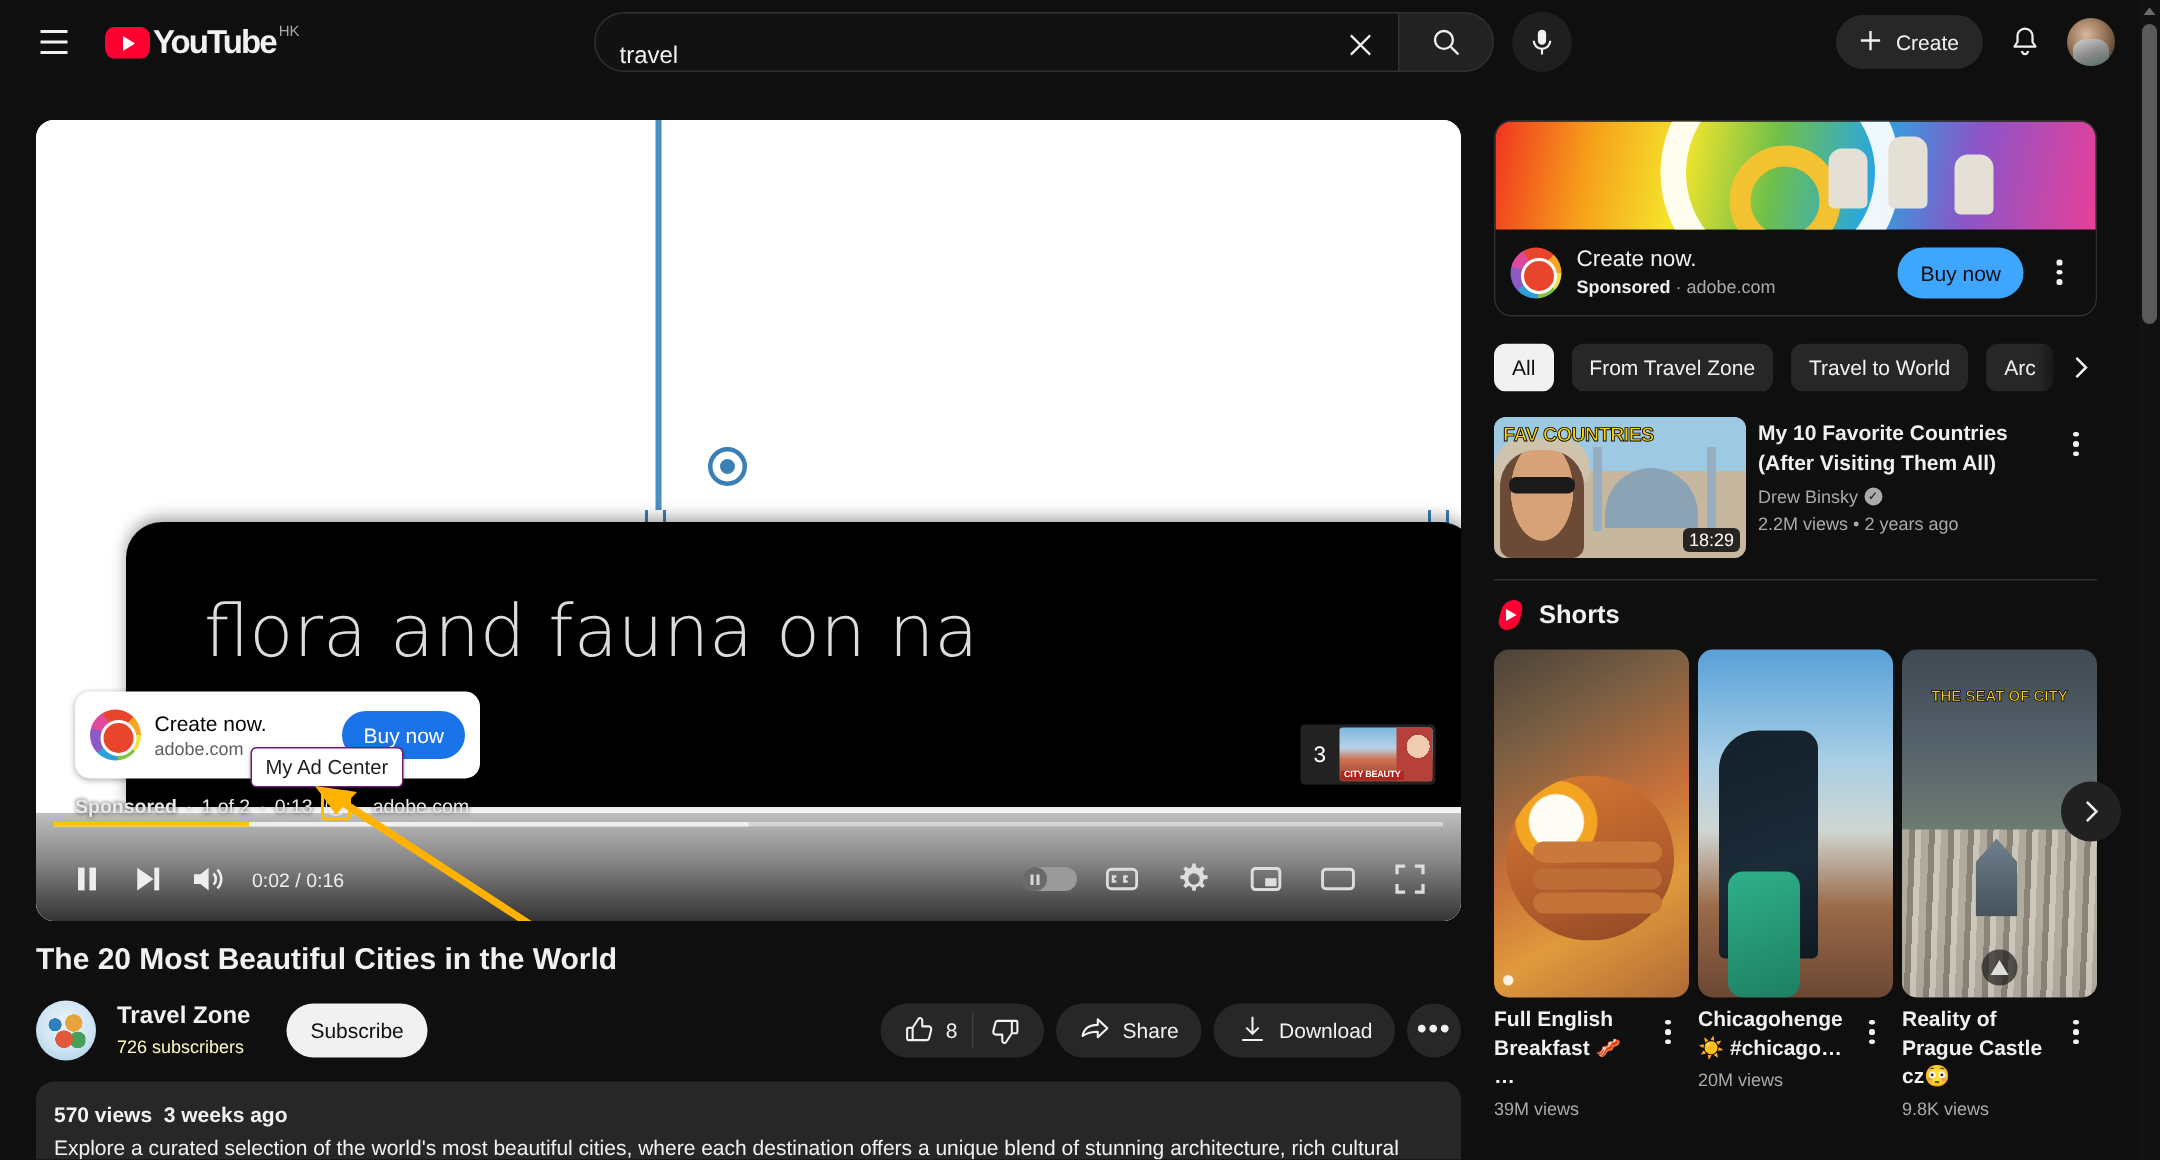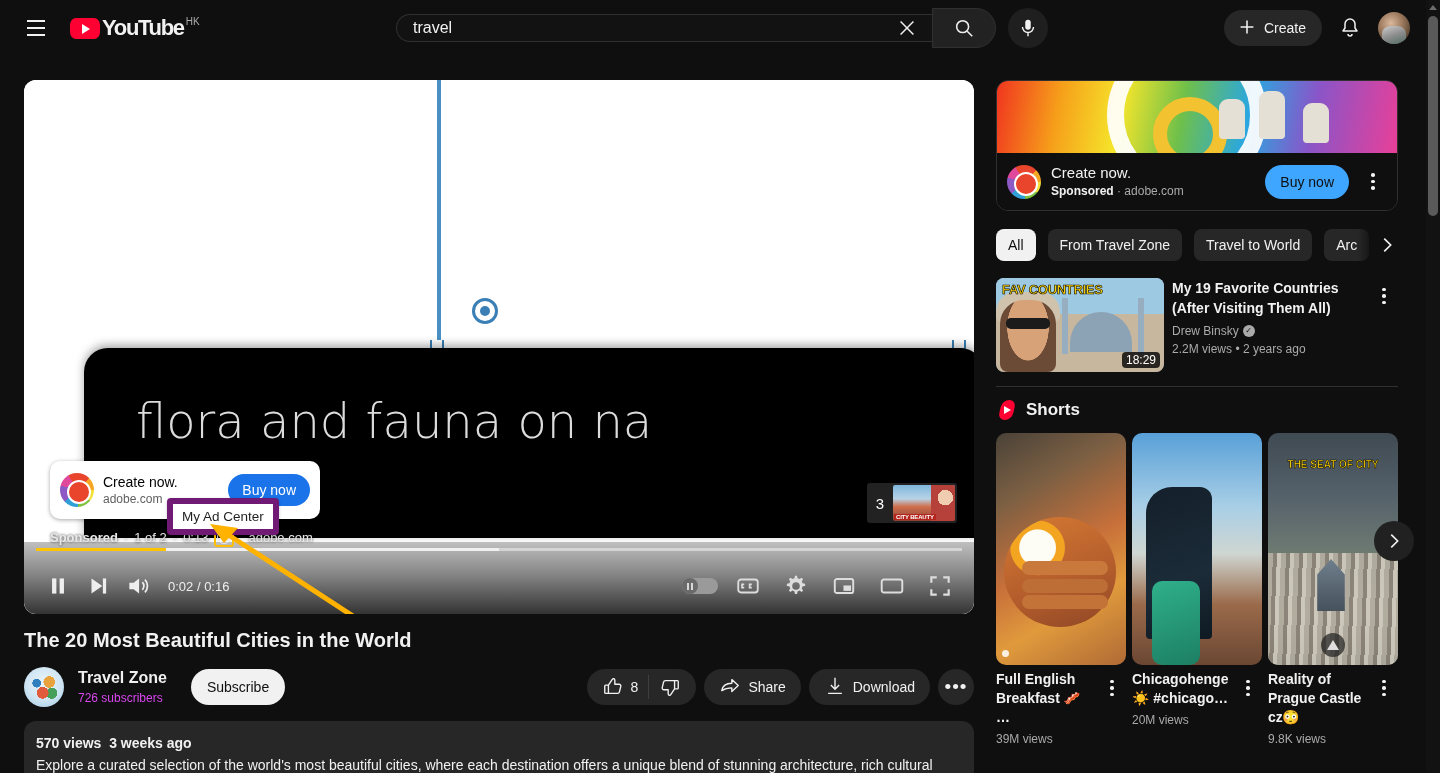--- a/index.html
+++ b/index.html
@@ -24,22 +24,22 @@
   .logo-wrap { display: flex; align-items: flex-start; margin-left: 14px; cursor: pointer; }
   .yt-play { width: 30px; height: 21px; background: #ff0033; border-radius: 6px/7px;
     display: flex; align-items: center; justify-content: center; margin-top: 2px; }
   .yt-play::after { content: ""; border-left: 8px solid #fff; border-top: 5px solid transparent;
     border-bottom: 5px solid transparent; margin-left: 2px; }
   .yt-word { font-size: 22px; font-weight: bold; letter-spacing: -1.3px; margin-left: 2px; line-height: 24px; }
   .yt-cc { font-size: 10px; color: #aaa; margin-left: 2px; margin-top: 0px; }
 
   .mh-center { flex: 1; display: flex; justify-content: center; align-items: center; }
   .search-form { display: flex; align-items: center; width: 600px; height: 40px; }
-  .search-box { flex: 1; height: 28px; background: #121212; border: 1px solid #303030;
-    border-right: none; border-radius: 40px 0 0 40px; display: flex; align-items: center;
+  .search-box { flex: 1; height: 40px; background: #121212; border: 1px solid #303030;
+    border-right: none; border-radius: 40px 0 0 40px; display: flex; align-items: flex-end;
     padding-left: 16px; padding-right: 8px; }
   .search-box input { flex: 1; background: transparent; border: none; outline: none;
     color: #f1f1f1; font-size: 16px; font-family: "Liberation Sans", sans-serif; }
   .clear-btn { width: 34px; height: 34px; display:flex; align-items:center; justify-content:center;
     border-radius: 50%; cursor: pointer; }
   .search-btn { width: 64px; height: 40px; background: #222222; border: 1px solid #303030;
     border-radius: 0 40px 40px 0; display: flex; align-items: center; justify-content: center; cursor: pointer; }
   .mic-btn { width: 40px; height: 40px; border-radius: 50%; background: #1f1f1f;
     display: flex; align-items: center; justify-content: center; margin-left: 12px; cursor: pointer; }
 
@@ -96,21 +96,21 @@
   .cc-logo::after { content:""; position:absolute; left:7px; top:7px; width:20px; height:20px;
     border-radius:50%; background:#e8452c; border: 2.5px solid #fff;
     box-shadow: inset 0 0 0 2px #e8452c; }
   .ad-card-text { flex: 1; min-width: 0; }
   .ad-card-title { font-size: 14px; color: #030303; line-height: 18px; }
   .ad-card-url { font-size: 12px; color: #606060; line-height: 16px; }
   .ad-buy { background: #1a73e8; color: #fff; font-size: 14px; font-weight: 500;
     padding: 8px 14px; border-radius: 18px; cursor: pointer; white-space: nowrap; }
 
   .tooltip { position: absolute; left: 143px; top: 418px; background: #fff; color: #1f1f1f;
-    font-size: 13.5px; padding: 5px 9px; border-radius: 4px; border: 6px solid #701a75;
+    font-size: 13.5px; padding: 5px 9px; border-radius: 4px; border: 1px solid #701a75;
     z-index: 20; white-space: nowrap; box-shadow: 0 1px 3px rgba(0,0,0,.25); }
 
   .sponsor-row { position: absolute; left: 26px; top: 447px; display: flex; align-items: center;
     gap: 6px; font-size: 13px; color: #e8e8e8; z-index: 13;
     text-shadow: 0 0 3px rgba(0,0,0,.8); }
   .sponsor-row b { font-weight: bold; }
   .info-chip { width: 20px; height: 20px; border: 2px solid #ffbf00; border-radius: 3px;
     display: flex; align-items: center; justify-content: center; cursor: pointer; }
   .info-circle { width: 14px; height: 14px; border-radius: 50%; border: 1.4px solid #e8e8e8;
     display: flex; align-items: center; justify-content: center; font-size: 10px; line-height: 1;
@@ -153,21 +153,21 @@
     background: radial-gradient(circle at 50% 40%, #eaf4fb 0%, #cfe5f3 55%, #9ec8e2 100%); position: relative; cursor: pointer; }
   .ch-avatar::after { content:""; position:absolute; left: 7px; top: 9px; width: 26px; height: 24px;
     background:
       radial-gradient(circle at 22% 30%, #2f7fbf 0 16%, transparent 17%),
       radial-gradient(circle at 70% 25%, #e8a33d 0 22%, transparent 23%),
       radial-gradient(circle at 45% 70%, #e05a3b 0 26%, transparent 27%),
       radial-gradient(circle at 80% 72%, #46a05a 0 20%, transparent 21%);
   }
   .ch-info { margin-left: 14px; }
   .ch-name { font-size: 16px; font-weight: bold; line-height: 22px; cursor: pointer; }
-  .ch-subs { font-size: 12px; color: #d946ef; line-height: 18px; }
+  .ch-subs { font-size: 12px; color: #fef9c3; line-height: 18px; }
   .subscribe-btn { margin-left: 24px; height: 36px; border-radius: 18px; background: #f1f1f1;
     color: #0f0f0f; font-size: 14px; font-weight: 500; display: flex; align-items: center;
     padding: 0 16px; cursor: pointer; }
 
   .actions { margin-left: auto; display: flex; align-items: center; gap: 8px; }
   .pill { height: 36px; border-radius: 18px; background: #272727; display: flex; align-items: center;
     padding: 0 15px; gap: 7px; font-size: 14px; font-weight: 500; cursor: pointer; }
   .pill.round { width: 36px; padding: 0; justify-content: center; font-size: 19px; letter-spacing: 1px; }
   .pill-divider { width: 1px; height: 24px; background: #3f3f3f; margin: 0 3px; }
 
@@ -560,21 +560,21 @@
         <div class="minaret" style="left:66px"></div>
         <div class="minaret" style="left:142px"></div>
         <div class="dome"></div>
         <div class="turban"></div>
         <div class="face"></div>
         <div class="shades"></div>
         <div class="rec-badge">FAV COUNTRIES</div>
         <div class="rec-dur">18:29</div>
       </div>
       <div class="rec-meta">
-        <div class="rec-title">My 19 Favorite Countries (After Visiting Them All)</div>
+        <div class="rec-title">My 10 Favorite Countries (After Visiting Them All)</div>
         <div class="rec-ch">
           <span>Drew Binsky</span>
           <span class="verified">✓</span>
         </div>
         <div class="rec-stats">
           <span>2.2M views</span>
           <span>•</span>
           <span>2 years ago</span>
         </div>
       </div>

